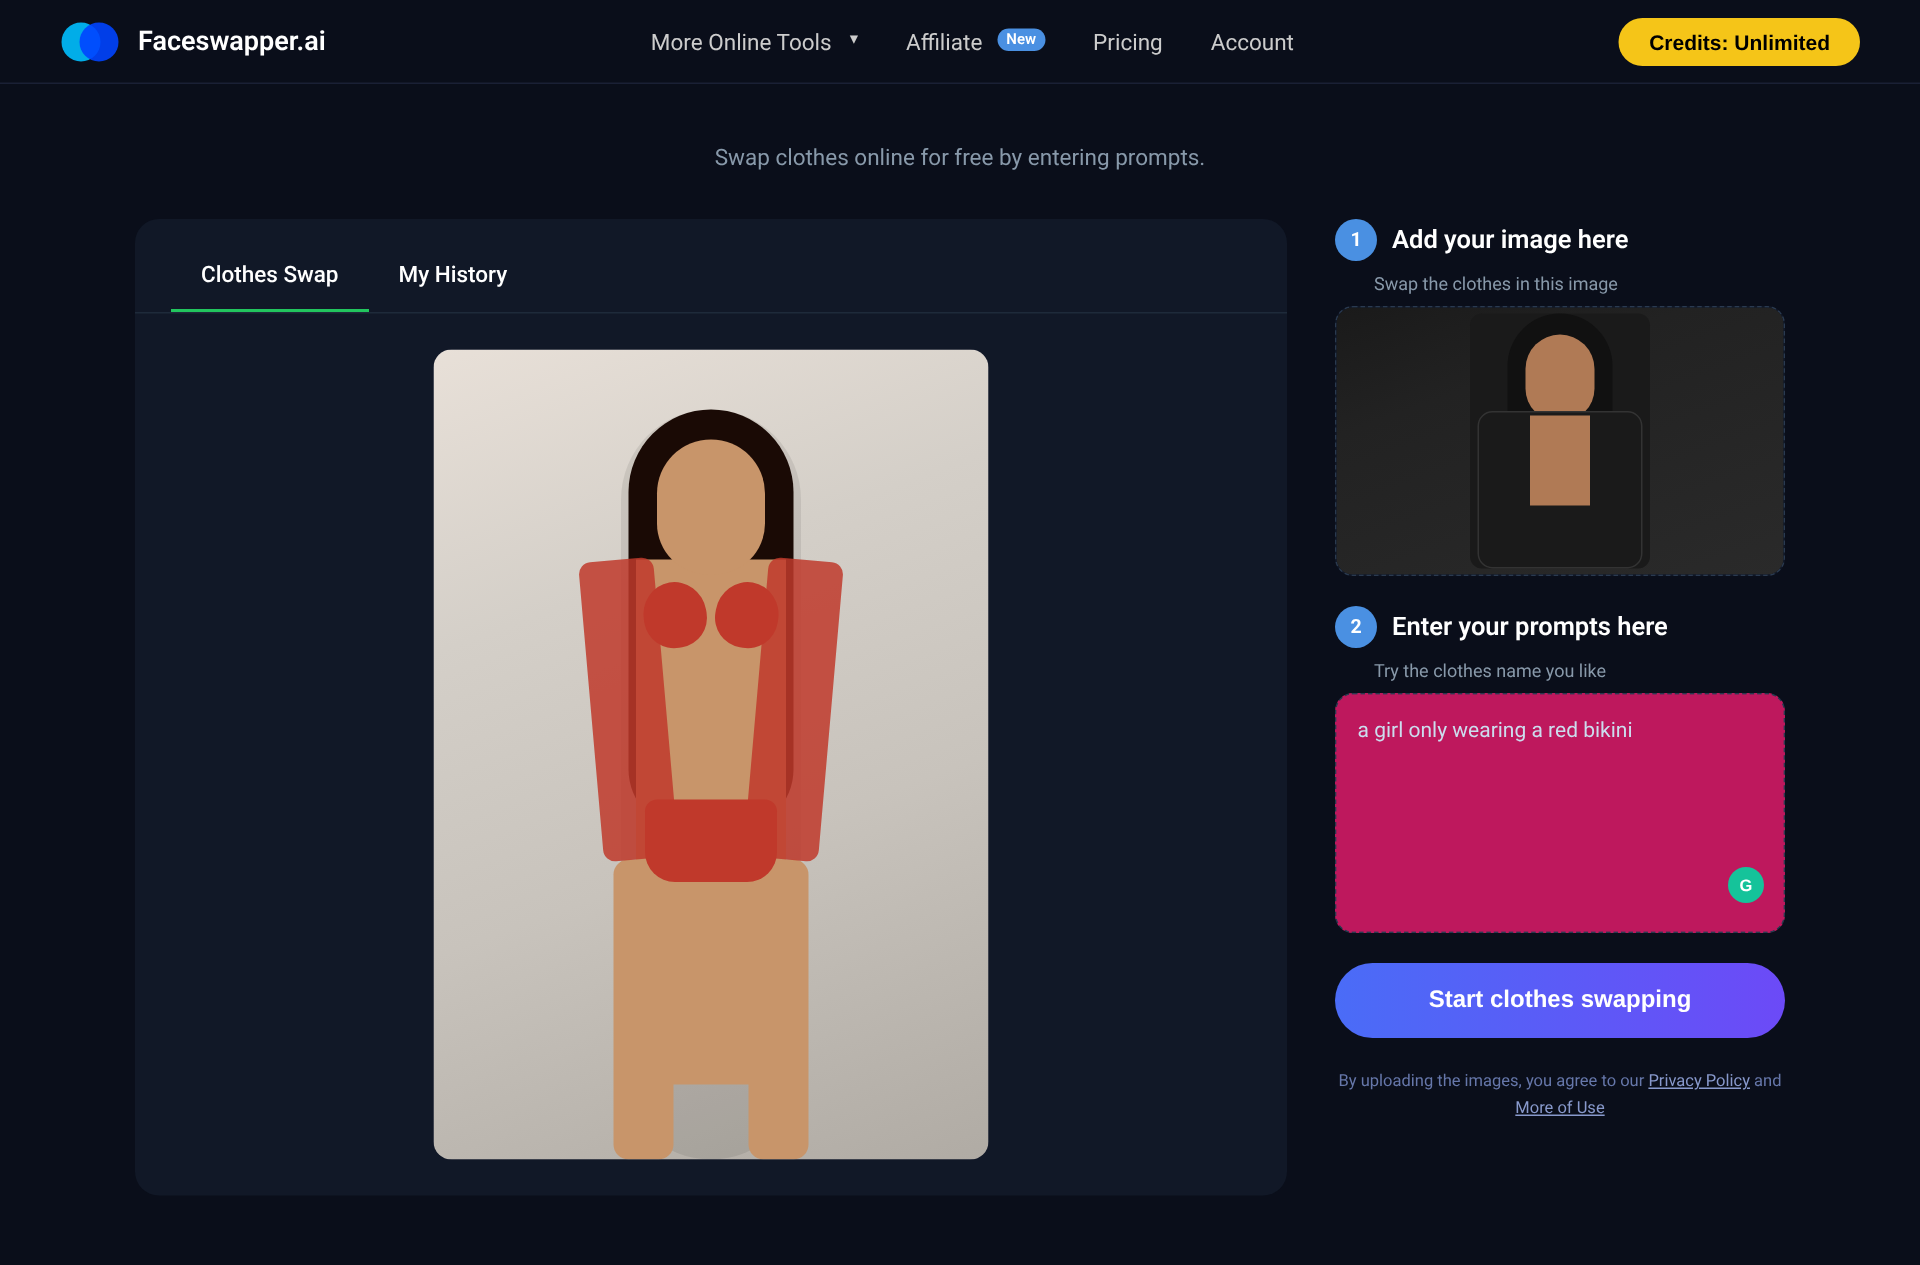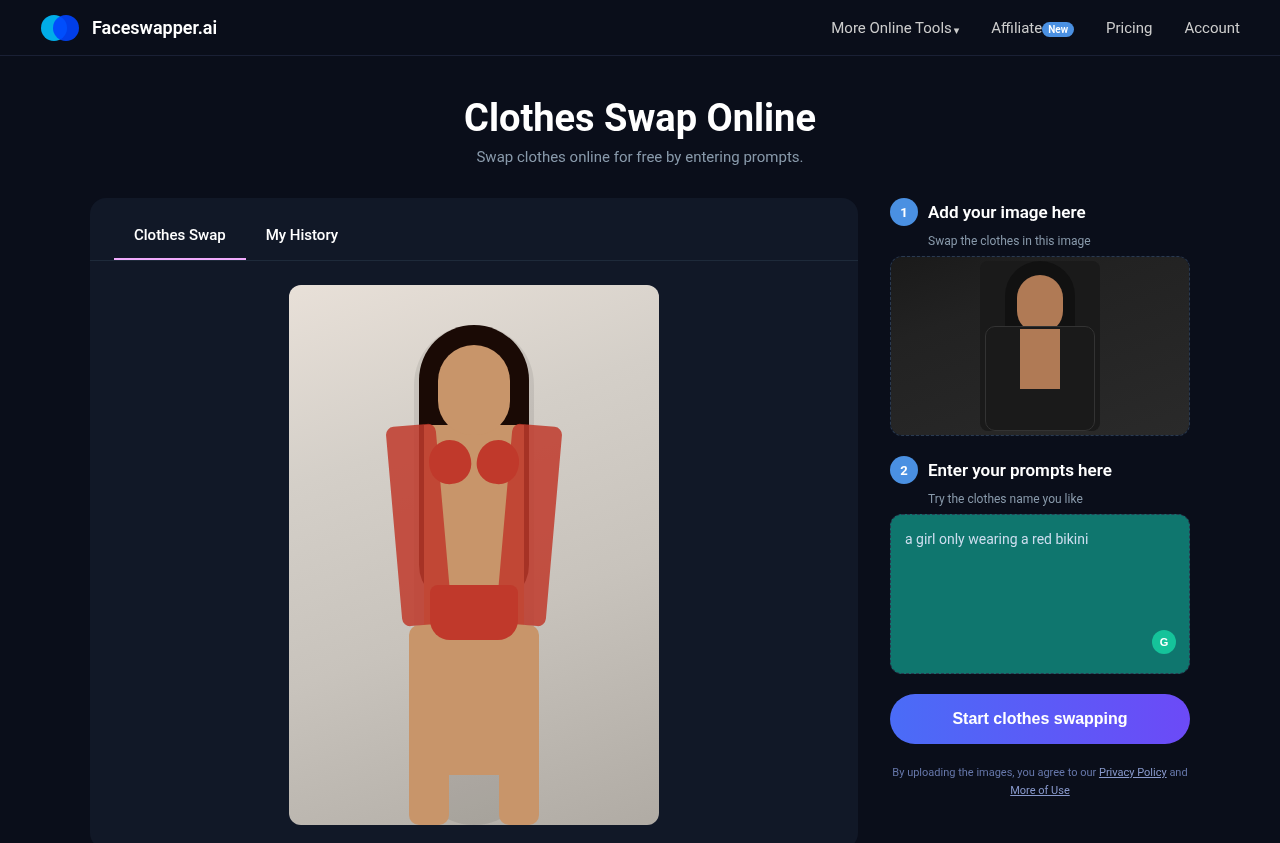--- a/index.html
+++ b/index.html
@@ -36,22 +36,22 @@
       font-weight: 600;
       color: #ffffff;
     }
     .nav-center {
       display: flex;
       align-items: center;
       gap: 32px;
     }
     .nav-item {
       display: flex;
-      align-items: flex-end;
-      gap: 0;
+      align-items: flex-start;
+      gap: 10px;
       color: #cccccc;
       font-size: 15px;
       cursor: pointer;
       text-decoration: none;
     }
     .nav-badge {
       background: #4a90e2;
       color: #fff;
       font-size: 10px;
       padding: 2px 6px;
@@ -121,21 +121,21 @@
     .tab {
       padding: 8px 20px 14px;
       font-size: 15px;
       cursor: pointer;
       color: #ffffff;
       border-bottom: 2px solid transparent;
       font-weight: 500;
     }
     .tab.active {
       color: #ffffff;
-      border-bottom: 2px solid #f0abfc;
+      border-bottom: 2px solid #22c55e;
     }
     .image-display {
       flex: 1;
       display: flex;
       align-items: center;
       justify-content: center;
       padding: 24px;
       min-height: 540px;
     }
     .main-image-container {
@@ -318,21 +318,21 @@
       font-weight: 700;
       flex-shrink: 0;
     }
     .step-title {
       font-size: 17px;
       font-weight: 600;
     }
     .step-subtitle {
       font-size: 12px;
       color: #8899aa;
-      margin-left: 38px;
+      margin-left: 26px;
     }
 
     .image-upload-box {
       border: 1.5px dashed #2a3a50;
       border-radius: 12px;
       height: 180px;
       display: flex;
       align-items: center;
       justify-content: center;
       overflow: hidden;
@@ -397,21 +397,21 @@
       width: 40px;
       height: 60px;
       background: #b07a55;
       z-index: 3;
     }
 
     .prompt-box {
       border: 1.5px dashed #2a3a50;
       border-radius: 12px;
       padding: 14px;
-      background: #0f766e;
+      background: #be185d;
       position: relative;
       min-height: 160px;
     }
     .prompt-textarea {
       width: 100%;
       background: transparent;
       border: none;
       color: #ccddee;
       font-size: 14px;
       resize: none;
@@ -484,24 +484,26 @@
       <span class="chevron">▾</span>
     </a>
     <a class="nav-item">
       <span>Affiliate</span>
       <span class="nav-badge">New</span>
     </a>
     <a class="nav-item">Pricing</a>
     <a class="nav-item">Account</a>
   </nav>
 
+  <div class="nav-right">
+    <button class="credits-btn">Credits: Unlimited</button>
+  </div>
 </header>
 
 <main class="main">
-  <h1 class="page-title">Clothes Swap Online</h1>
   <p class="page-subtitle">Swap clothes online for free by entering prompts.</p>
 
   <div class="content-area">
 
     <div class="left-panel">
       <div class="tab-bar">
         <div class="tab active">Clothes Swap</div>
         <div class="tab">My History</div>
       </div>
 

